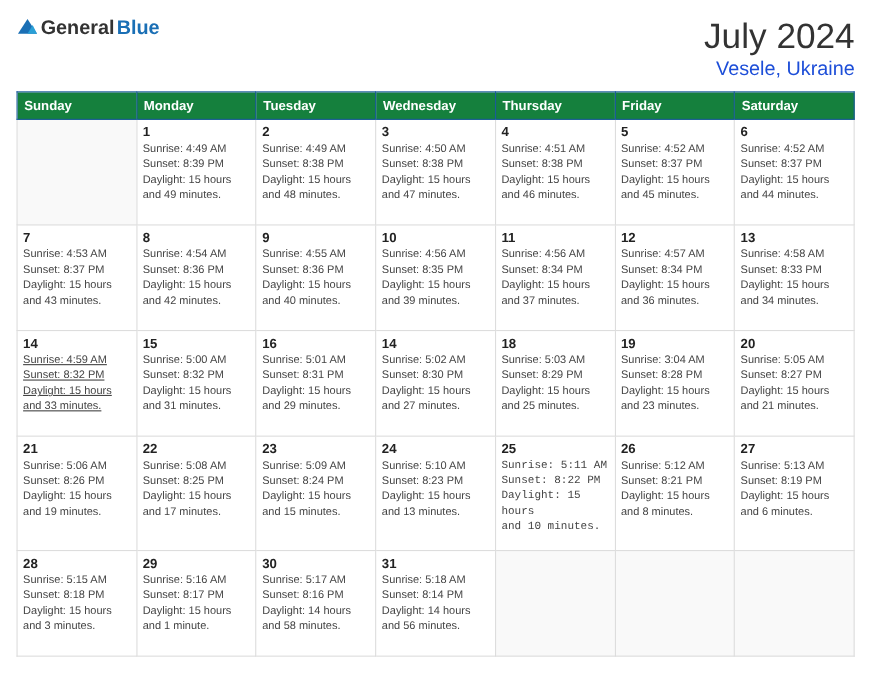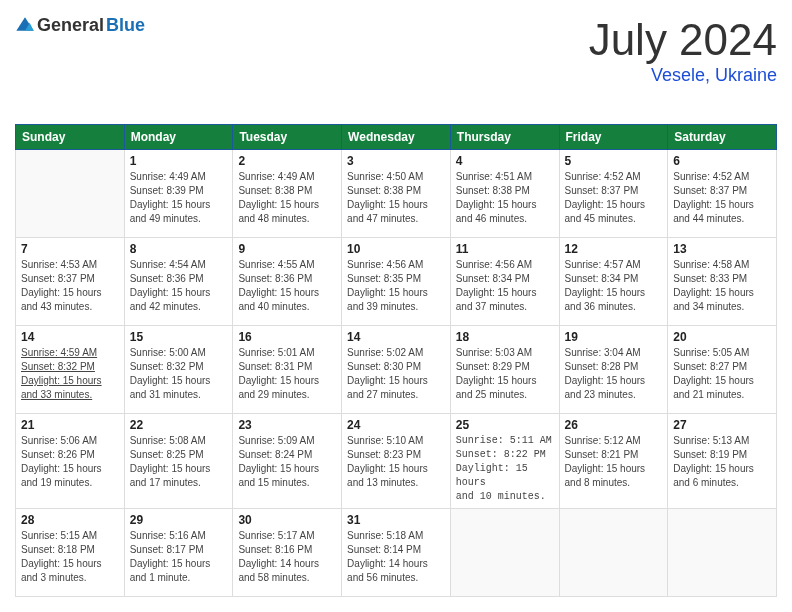--- a/index.html
+++ b/index.html
@@ -9,21 +9,20 @@
       font-family: Arial, sans-serif;
       background: #fff;
       overflow: hidden;
     }
     .page {
       width: 792px;
       height: 612px;
       padding: 15px;
       display: flex;
       flex-direction: column;
-      gap: 28px;
     }
     .header {
       display: flex;
       justify-content: space-between;
       align-items: flex-start;
       margin-bottom: 10px;
     }
     .logo {
       display: flex;
       align-items: center;
@@ -40,21 +39,21 @@
       color: #1a6fb5;
     }
     .logo-icon {
       width: 20px;
       height: 20px;
     }
     .title-block {
       text-align: right;
     }
     .title-month {
-      font-size: 44px;
+      font-size: 32px;
       color: #333;
       font-weight: 300;
     }
     .title-location {
       font-size: 18px;
       color: #1d4ed8;
     }
     .calendar {
       flex: 1;
       border: 1px solid #ccc;

